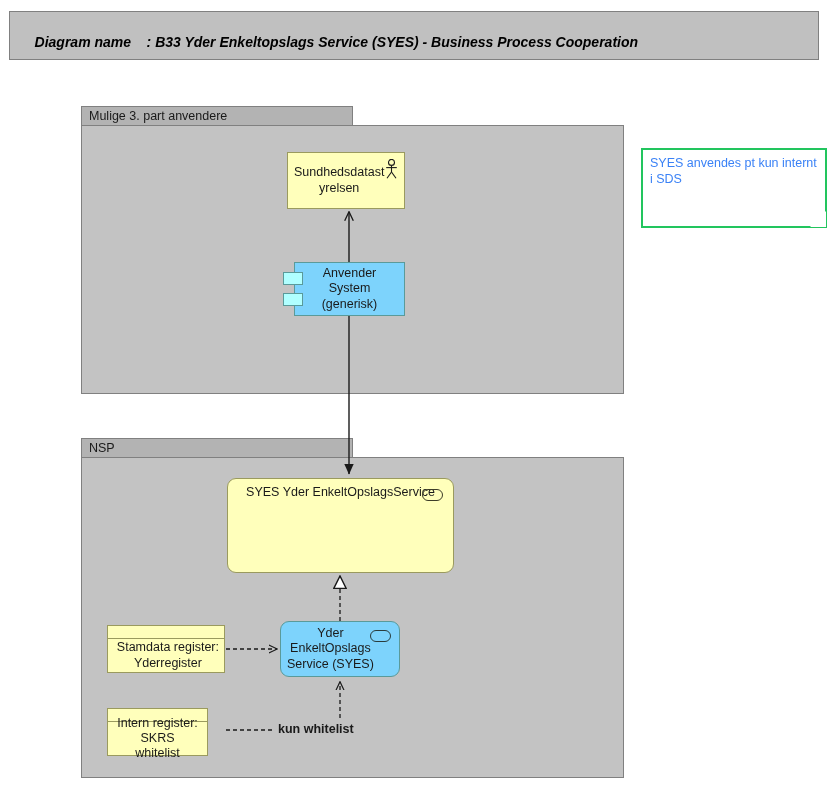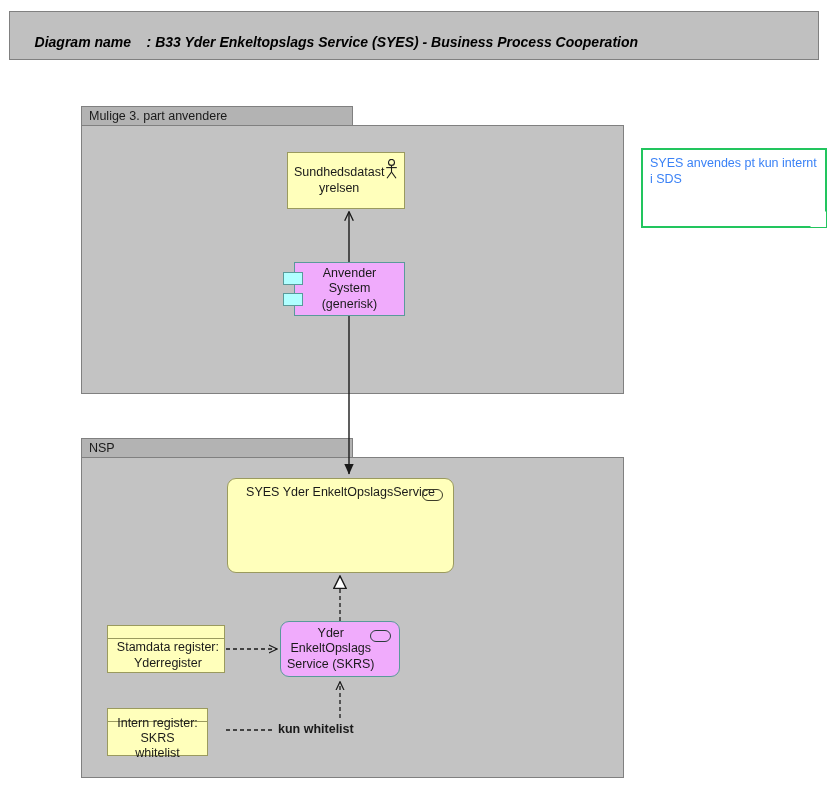--- a/index.html
+++ b/index.html
@@ -85,21 +85,21 @@
     align-items: center;
     justify-content: flex-start;
     text-align: center;
     font-size: 12.5px;
     color: #1a1a1a;
     line-height: 1.22;
   }
   .node .node-label { padding: 0 6px; white-space: pre-line; }
 
   .fill-yellow { background: #ffffbb; border-color: #9a9a5e; }
-  .fill-cyan   { background: #f0abfc; border-color: #5a9a9a; }
+  .fill-cyan   { background: #7dd3fc; border-color: #5a9a9a; }
 
   
   #node-sundhedsdata {
     left: 287px; top: 152px; width: 118px; height: 57px;
   }
   .actor-icon {
     position: absolute;
     right: 6px;
     top: 6px;
     width: 13px;
@@ -259,21 +259,21 @@
 </div>
 
 <div class="node fill-yellow" id="node-syes-service">
   <span class="node-label">SYES Yder EnkeltOpslagsService</span>
   <span class="svc-glyph" style="right:10px; top:10px;"></span>
 </div>
 
 <div class="node fill-cyan" id="node-yder">
   <span class="node-label">Yder
 EnkeltOpslags
-Service (SKRS)</span>
+Service (SYES)</span>
   <span class="svc-glyph" style="right:8px; top:8px;"></span>
 </div>
 
 <div class="reg-box" id="node-stamdata">
   <div class="reg-head"></div>
   <div class="reg-body">
     <span>Stamdata register:
 Yderregister</span>
   </div>
 </div>

